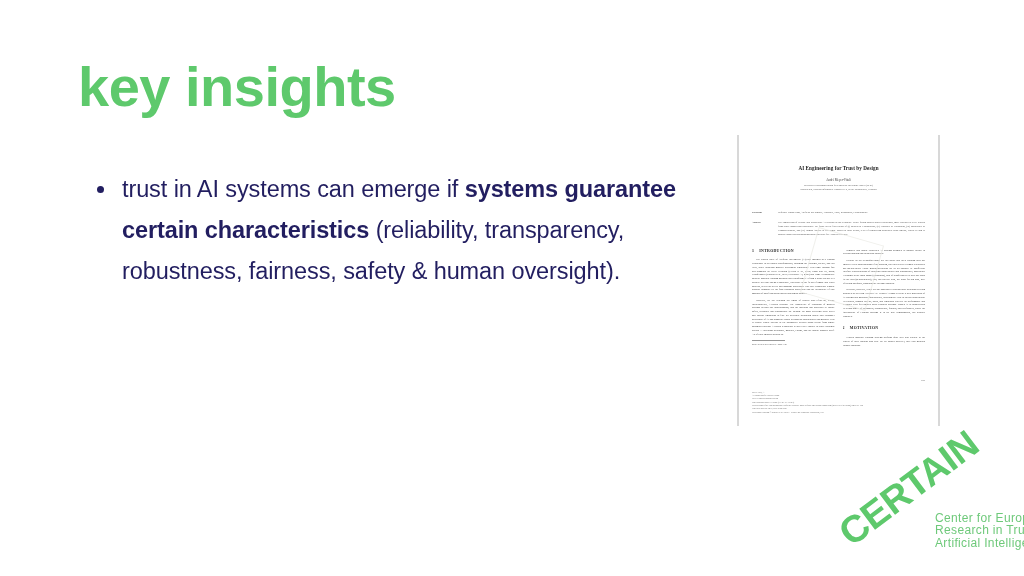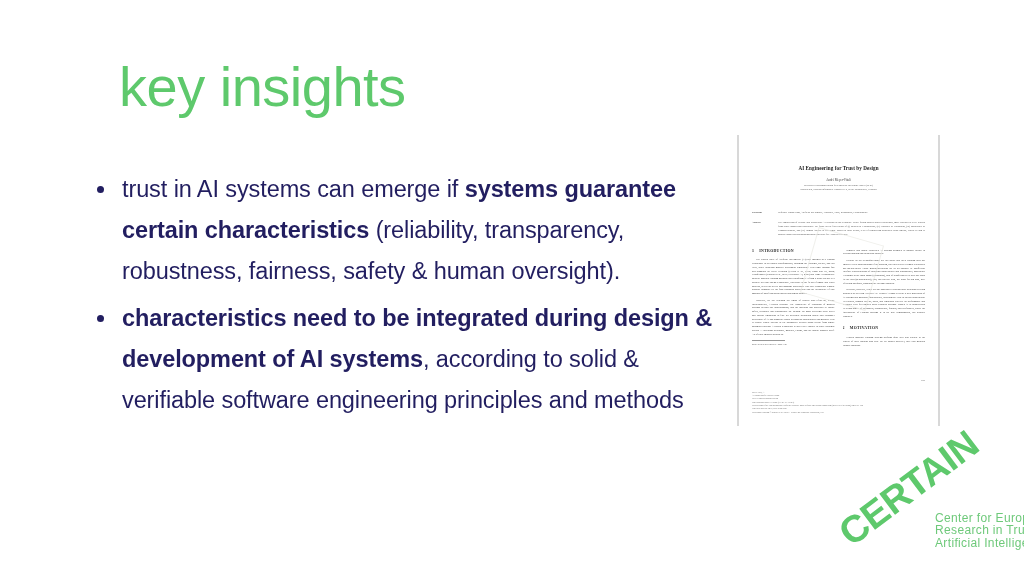--- a/index.html
+++ b/index.html
@@ -20,26 +20,25 @@
     inset: 0;
     background: #ffffff;
   }
 
   
   .slide-title {
     position: absolute;
     left: 78px;
     top: 58px;
     font-size: 56px;
-    font-weight: 400;
+    font-weight: 700;
     letter-spacing: -0.5px;
     color: #5ec96c;
     line-height: 1.05;
     white-space: nowrap;
-    margin-left: 41px;
   }
 
   
   .bullets {
     position: absolute;
     left: 80px;
     top: 158px;
     width: 640px;
     margin: 11px;
     padding: 0;
@@ -243,24 +242,20 @@
 <body>
 
 <div class="slide">
 
   <div class="slide-title">key insights</div>
 
   <ul class="bullets">
     <li class="bullet">
       <span class="bullet-dot"></span>
       <span class="bullet-text"><span>trust in AI systems can emerge if </span><b>systems guarantee certain characteristics</b><span>&nbsp;(reliability, transparency, robustness, fairness, safety &amp; human oversight).</span></span>
-    </li>
-    <li class="bullet">
-      <span class="bullet-dot"></span>
-      <span class="bullet-text"><b>characteristics need to be integrated during design &amp; development of AI systems</b><span>, according to solid &amp; verifiable software engineering principles and methods</span></span>
     </li>
   </ul>
 
   <div class="paper-thumb">
     <div class="pg-inner">
 
       <div class="pg-wm"></div>
 
       <div class="pg-title">AI Engineering for Trust by Design</div>
       <div class="pg-author">André Meyer-Vitali</div>

